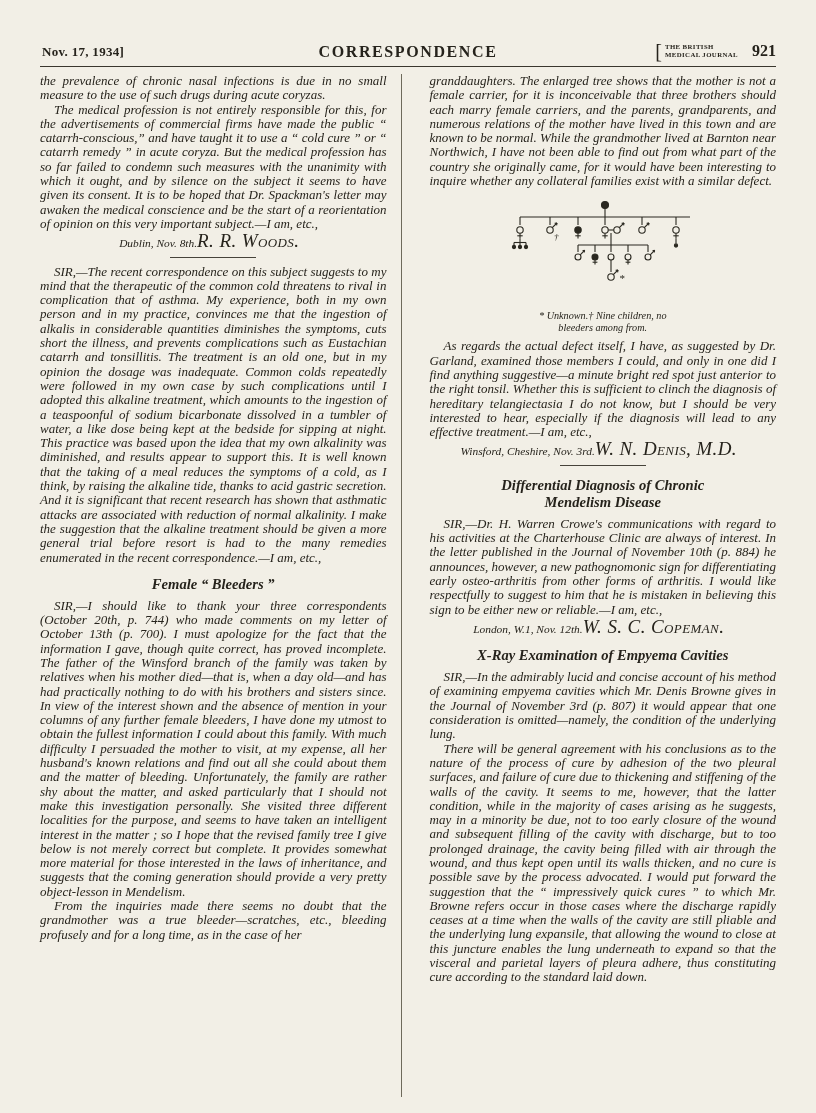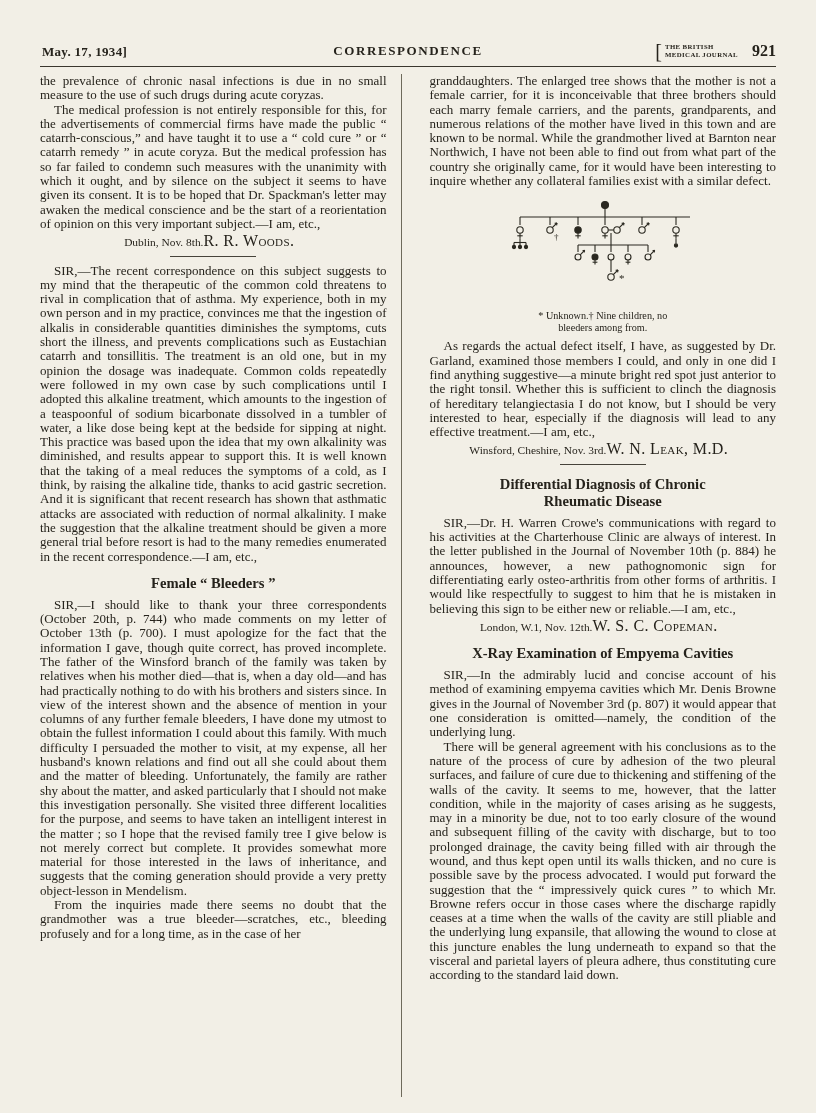--- a/index.html
+++ b/index.html
@@ -4,56 +4,56 @@
 <style>
   * { box-sizing: border-box; }
   body { margin: 0; background: #d8d5cc; font-family: "Liberation Serif", serif; }
   .page { position: relative; width: 816px; height: 1113px; margin: 0 auto;
           background: #f2efe6; color: #26231c; overflow: hidden; }
 
   
   .masthead { position: absolute; top: 40px; left: 40px; right: 40px; height: 24px; }
   .m-date  { position: absolute; left: 2px; top: 4px; font-weight: bold; font-size: 13px; letter-spacing: .3px; }
   .m-title { position: absolute; left: 0; right: 0; top: 3px; text-align: center;
-             font-weight: bold; font-size: 13px; letter-spacing: 1.6px; }
+             font-weight: bold; font-size: 16px; letter-spacing: 1.6px; }
   .m-right { position: absolute; right: 0; top: 1px; display: flex; align-items: center; }
   .bracket { font-size: 20px; line-height: 1; font-weight: 400; margin-right: 3px; }
   .jname   { display: flex; flex-direction: column; font-size: 6.8px; line-height: 7.6px;
              text-transform: uppercase; letter-spacing: .4px; font-weight: bold; }
   .pageno  { font-size: 16px; font-weight: bold; margin-left: 14px; }
   .head-rule { position: absolute; top: 66px; left: 40px; right: 40px; border-top: 1.6px solid #3a372e; }
 
   
-  .columns { position: absolute; top: 74px; left: 40px; right: 40px; bottom: 16px; display: flex; }
+  .columns { position: absolute; top: 74px; left: 40px; right: 40px; bottom: 16px; display: flex; font-style: italic; }
   .col { flex: 1; text-align: justify; font-size: 13px; line-height: 14.3px; }
   .col.left  { padding-right: 14px; }
   .col.right { padding-left: 28px; }
   .divider { width: 1px; background: #6e6a5b; }
 
   p { margin: 0; }
   p.ind { text-indent: 14px; }
   .sig { display: flex; justify-content: center; align-items: baseline; margin: 3px 0 2px; }
   .sig .place { font-size: 11.4px; padding-left: 10px; }
-  .sig .name  { font-variant: small-caps; font-size: 16px; letter-spacing: .4px; padding-right: 18px; }
+  .sig .name  { font-variant: small-caps; font-size: 19px; letter-spacing: .4px; padding-right: 18px; }
   .sep { width: 86px; margin: 6px auto 7px; border-top: 1px solid #46433a; }
   h3 { font-size: 14.6px; font-weight: bold; text-align: center; margin: 11px 18px 6px; line-height: 17px; }
   h3.narrow { margin-left: 42px; margin-right: 42px; }
 
   figure { margin: 9px 0 5px; text-align: center; }
   figcaption { font-size: 10.2px; line-height: 12px; margin-top: 1px; }
   .capline1 { display: inline-flex; }
   .pedigree { display: block; margin: 0 auto; }
 </style>
 </head>
 <body>
 
 <div class="page">
 
   <header class="masthead">
-    <div class="m-date">May. 17, 1934]</div>
+    <div class="m-date">Nov. 17, 1934]</div>
     <div class="m-title">CORRESPONDENCE</div>
     <div class="m-right">
       <span class="bracket">[</span>
       <span class="jname">
         <span>The British</span>
         <span>Medical Journal</span>
       </span>
       <span class="pageno">921</span>
     </div>
   </header>
@@ -173,25 +173,25 @@
             <span>* Unknown.</span>
             <span>† Nine children, no</span>
           </span><br>
           <span>bleeders among from.</span>
         </figcaption>
       </figure>
 
       <p class="ind">As regards the actual defect itself, I have, as suggested by Dr. Garland, examined those members I could, and only in one did I find anything suggestive—a minute bright red spot just anterior to the right tonsil. Whether this is sufficient to clinch the diagnosis of hereditary telangiectasia I do not know, but I should be very interested to hear, especially if the diagnosis will lead to any effective treatment.—I am, etc.,</p>
       <div class="sig">
         <span class="place">Winsford, Cheshire, Nov. 3rd.</span>
-        <span class="name">W. N. Leak, M.D.</span>
+        <span class="name">W. N. Denis, M.D.</span>
       </div>
       <div class="sep"></div>
 
-      <h3 class="narrow">Differential Diagnosis of Chronic Rheumatic Disease</h3>
+      <h3 class="narrow">Differential Diagnosis of Chronic Mendelism Disease</h3>
       <p class="ind">SIR,—Dr. H. Warren Crowe's communications with regard to his activities at the Charterhouse Clinic are always of interest. In the letter published in the Journal of November 10th (p. 884) he announces, however, a new pathognomonic sign for differentiating early osteo-arthritis from other forms of arthritis. I would like respectfully to suggest to him that he is mistaken in believing this sign to be either new or reliable.—I am, etc.,</p>
       <div class="sig">
         <span class="place">London, W.1, Nov. 12th.</span>
         <span class="name">W. S. C. Copeman.</span>
       </div>
 
       <h3>X-Ray Examination of Empyema Cavities</h3>
       <p class="ind">SIR,—In the admirably lucid and concise account of his method of examining empyema cavities which Mr. Denis Browne gives in the Journal of November 3rd (p. 807) it would appear that one consideration is omitted—namely, the condition of the underlying lung.</p>
       <p class="ind">There will be general agreement with his conclusions as to the nature of the process of cure by adhesion of the two pleural surfaces, and failure of cure due to thickening and stiffening of the walls of the cavity. It seems to me, however, that the latter condition, while in the majority of cases arising as he suggests, may in a minority be due, not to too early closure of the wound and subsequent filling of the cavity with discharge, but to too prolonged drainage, the cavity being filled with air through the wound, and thus kept open until its walls thicken, and no cure is possible save by the process advocated. I would put forward the suggestion that the “ impressively quick cures ” to which Mr. Browne refers occur in those cases where the discharge rapidly ceases at a time when the walls of the cavity are still pliable and the underlying lung expansile, that allowing the wound to close at this juncture enables the lung underneath to expand so that the visceral and parietal layers of pleura adhere, thus constituting cure according to the standard laid down.</p>
     </section>

